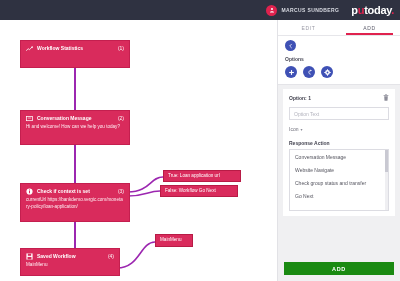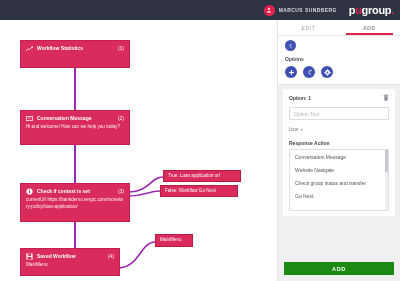--- a/index.html
+++ b/index.html
@@ -198,21 +198,21 @@
   <div class="topbar">
     <div class="user-chunk">
       <div class="avatar">
         <svg width="6" height="6" viewBox="0 0 10 10">
           <circle cx="5" cy="3.4" r="1.7" fill="#fff"></circle>
           <path d="M1.6 9 C1.6 6.4 8.4 6.4 8.4 9 Z" fill="#fff"></path>
         </svg>
       </div>
       <div class="username">MARCUS SUNDBERG</div>
     </div>
-    <div class="brand"><span>p</span><span class="u">u</span><span>group</span><span class="dot">.</span></div>
+    <div class="brand"><span>p</span><span class="u">u</span><span>today</span><span class="dot">.</span></div>
   </div>
 
   <div class="canvas">
 
     <svg class="edges" viewBox="0 0 277 261">
 
       <line x1="75" y1="47" x2="75" y2="90" stroke="#9c27b0" stroke-width="2"></line>
 
       <line x1="75" y1="125" x2="75" y2="163" stroke="#9c27b0" stroke-width="2"></line>
 

